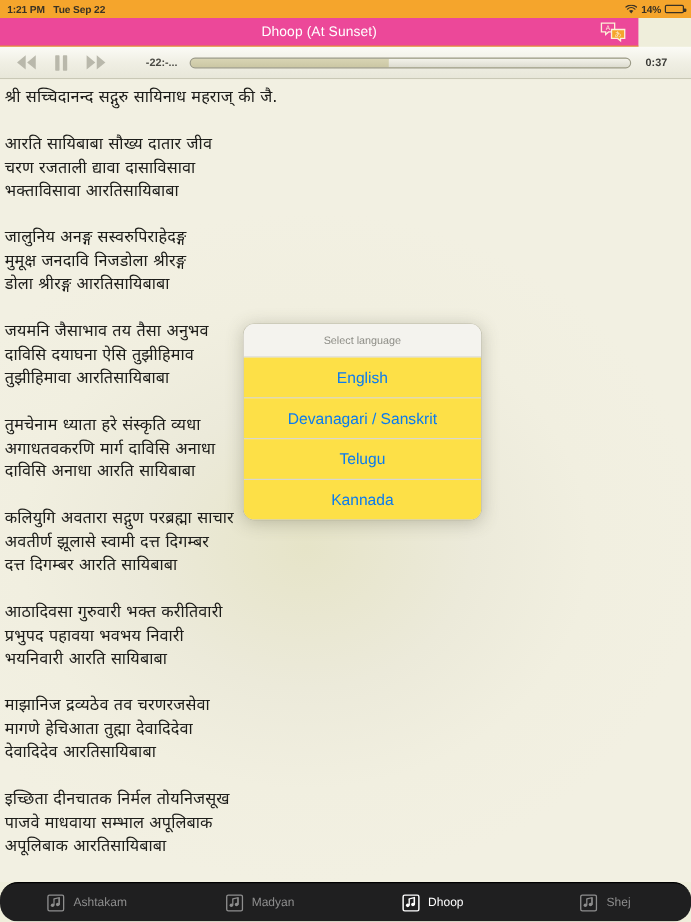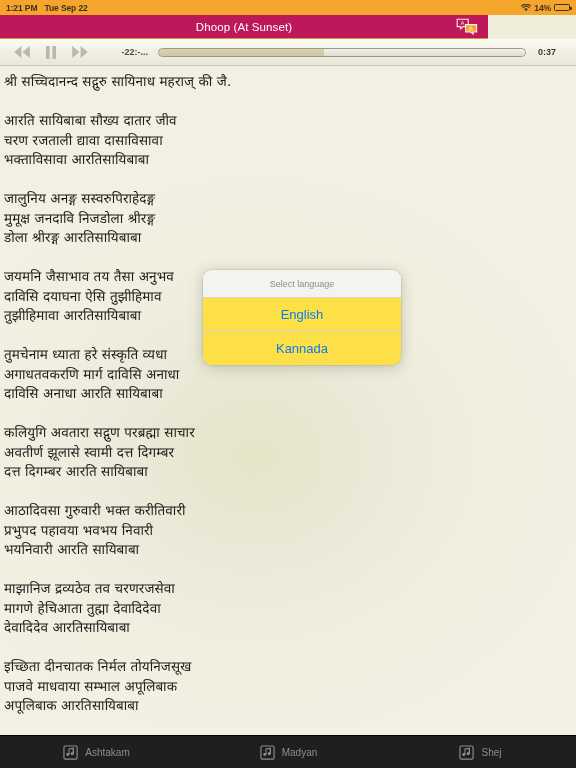--- a/index.html
+++ b/index.html
@@ -56,23 +56,23 @@
     width: 1.5px; height: 3px;
     background: #3a3224;
     border-radius: 0 1px 1px 0;
   }
   .battery-fill { width: 100%; height: 100%; background: #3a3224; border-radius: 0.5px; }
 
   
   .nav-bar {
     position: absolute;
     top: 15px; left: 0;
-    width: 488px;
+    width: 532px;
     height: 24px;
-    background: #be185d;
+    background: #ec4899;
     display: flex;
     align-items: center;
     justify-content: center;
     border-bottom: 1px solid #e09a28;
   }
   .nav-title {
     font-size: 11.5px;
     color: #ffffff;
     font-weight: normal;
     letter-spacing: 0.1px;
@@ -207,20 +207,21 @@
   
   .tab-bar {
     position: absolute;
     bottom: 0; left: 0;
     width: 576px;
     height: 33px;
     background: #1f1f20;
     border-top: 1px solid #000;
     display: flex;
     align-items: center;
+    border-radius: 15px;
   }
   .tab {
     flex: 1;
     display: flex;
     align-items: center;
     justify-content: center;
     gap: 6px;
     height: 100%;
     cursor: pointer;
     color: #8e8e8e;
@@ -330,20 +331,22 @@
 
 इच्छिता दीनचातक निर्मल तोयनिजसूख
 पाजवे माधवाया सम्भाल अपूलिबाक
 अपूलिबाक आरतिसायिबाबा</div>
   </div>
 
   <div class="sheet-overlay">
     <div class="action-sheet">
       <div class="sheet-title">Select language</div>
       <div class="sheet-item">English</div>
+      <div class="sheet-item">Devanagari / Sanskrit</div>
+      <div class="sheet-item">Telugu</div>
       <div class="sheet-item">Kannada</div>
     </div>
   </div>
 
   <div class="tab-bar">
 
     <div class="tab">
       <span class="tab-icon">
         <svg width="15" height="15" viewBox="0 0 16 16">
           <rect x="1" y="1" width="14" height="14" rx="1.4" fill="none" stroke="currentColor" stroke-width="1.2"></rect>
@@ -362,20 +365,32 @@
           <rect x="1" y="1" width="14" height="14" rx="1.4" fill="none" stroke="currentColor" stroke-width="1.2"></rect>
           <path d="M6.4 4.4 L11 3.3 V9.4" stroke="currentColor" stroke-width="1.1" fill="none" stroke-linecap="round"></path>
           <circle cx="5.1" cy="10.1" r="1.55" fill="currentColor"></circle>
           <circle cx="9.7" cy="9.3" r="1.55" fill="currentColor"></circle>
           <path d="M6.4 10.1 V4.4 M11 9.3 V3.3" stroke="currentColor" stroke-width="1.1" fill="none"></path>
         </svg>
       </span>
       <span class="tab-label">Madyan</span>
     </div>
 
+    <div class="tab active">
+      <span class="tab-icon">
+        <svg width="15" height="15" viewBox="0 0 16 16">
+          <rect x="1" y="1" width="14" height="14" rx="1.4" fill="none" stroke="currentColor" stroke-width="1.3"></rect>
+          <path d="M6.4 4.4 L11 3.3 V9.4" stroke="currentColor" stroke-width="1.2" fill="none" stroke-linecap="round"></path>
+          <circle cx="5.1" cy="10.1" r="1.6" fill="currentColor"></circle>
+          <circle cx="9.7" cy="9.3" r="1.6" fill="currentColor"></circle>
+          <path d="M6.4 10.1 V4.4 M11 9.3 V3.3" stroke="currentColor" stroke-width="1.2" fill="none"></path>
+        </svg>
+      </span>
+      <span class="tab-label">Dhoop</span>
+    </div>
 
     <div class="tab">
       <span class="tab-icon">
         <svg width="15" height="15" viewBox="0 0 16 16">
           <rect x="1" y="1" width="14" height="14" rx="1.4" fill="none" stroke="currentColor" stroke-width="1.2"></rect>
           <path d="M6.4 4.4 L11 3.3 V9.4" stroke="currentColor" stroke-width="1.1" fill="none" stroke-linecap="round"></path>
           <circle cx="5.1" cy="10.1" r="1.55" fill="currentColor"></circle>
           <circle cx="9.7" cy="9.3" r="1.55" fill="currentColor"></circle>
           <path d="M6.4 10.1 V4.4 M11 9.3 V3.3" stroke="currentColor" stroke-width="1.1" fill="none"></path>
         </svg>

